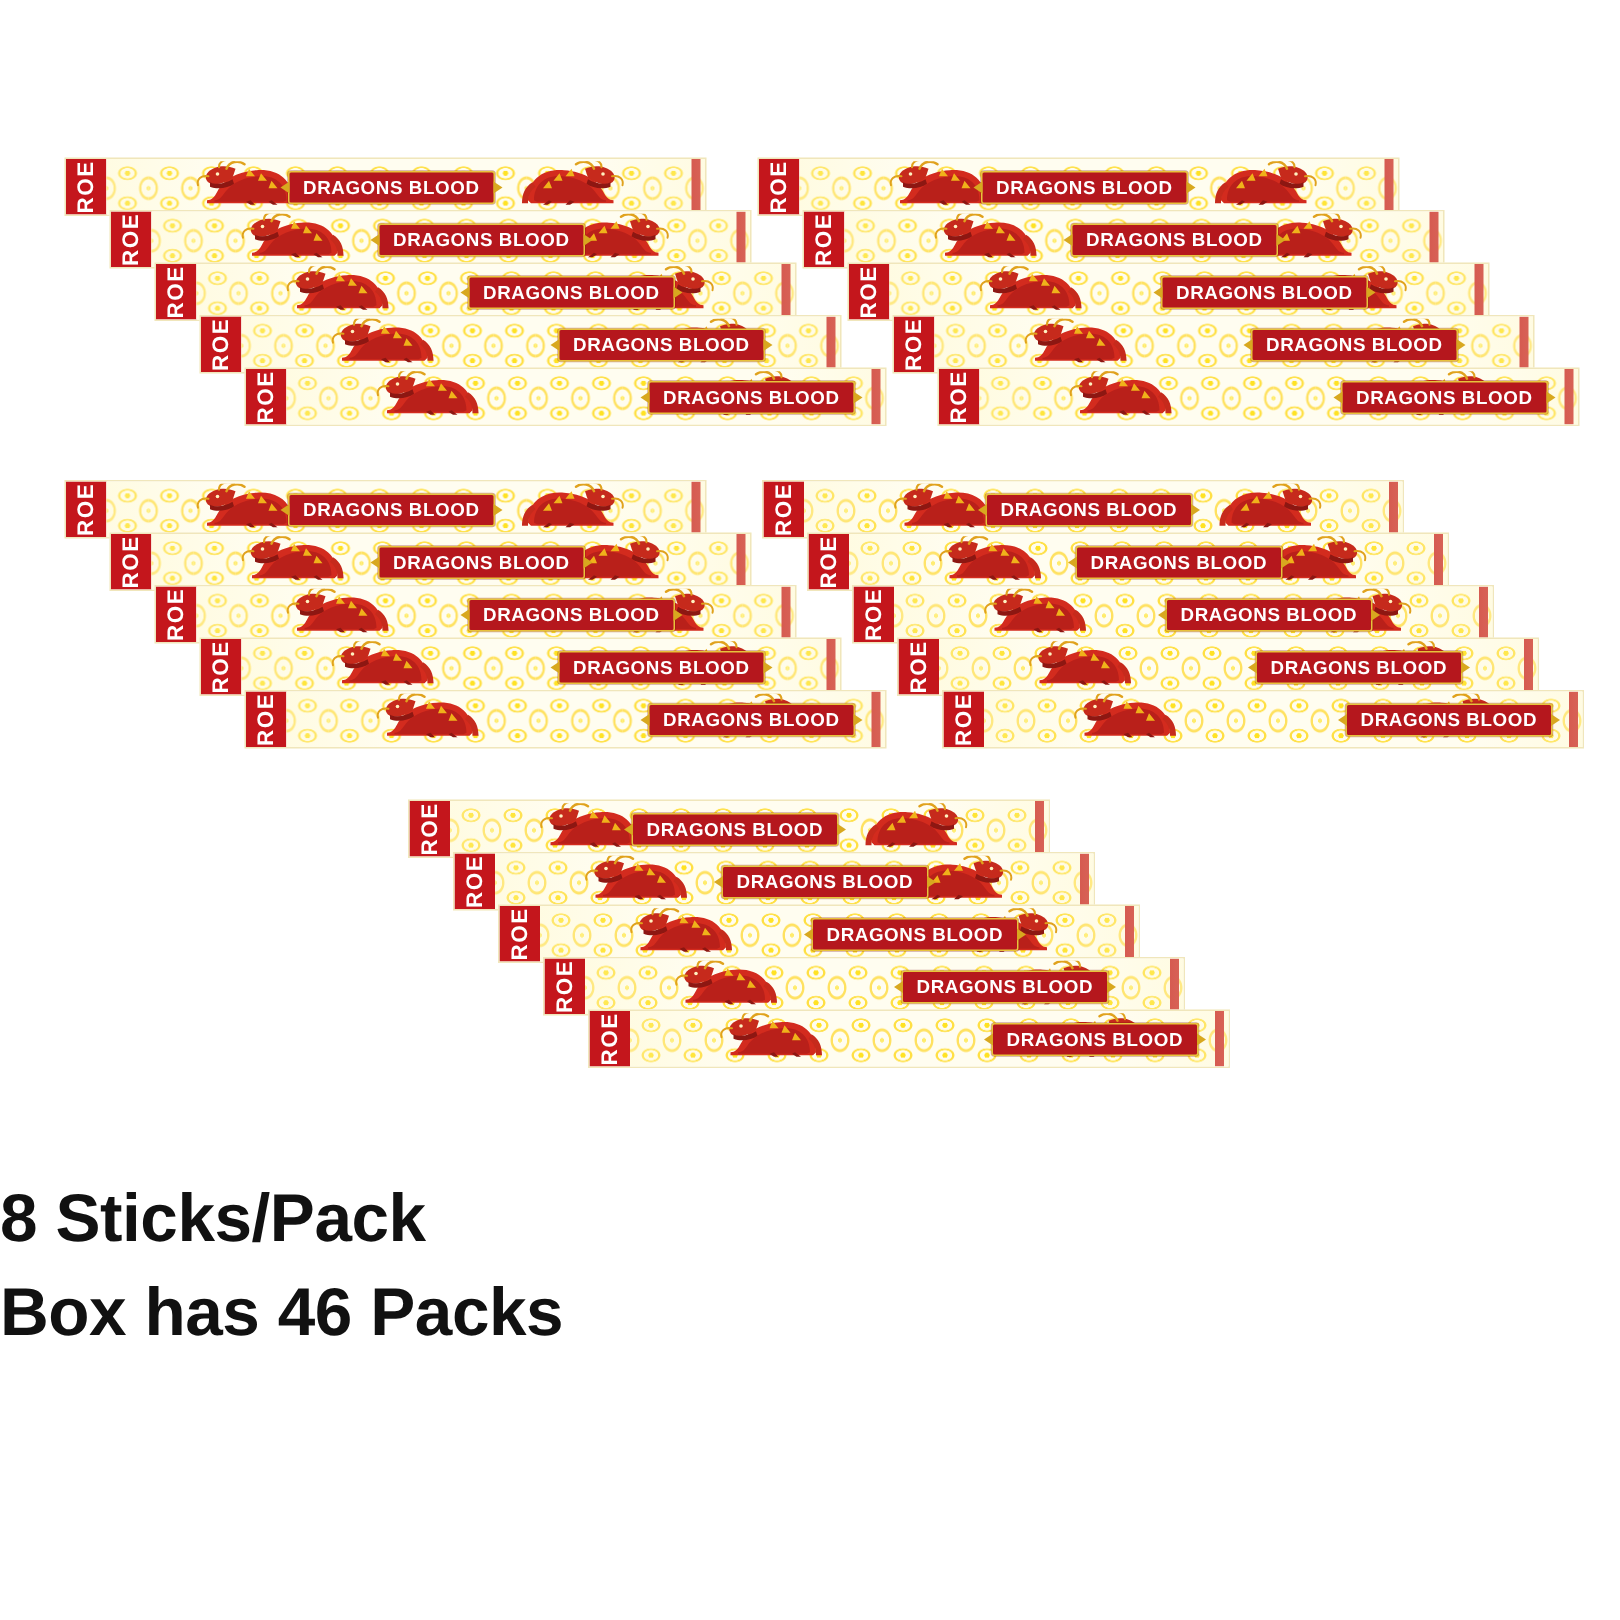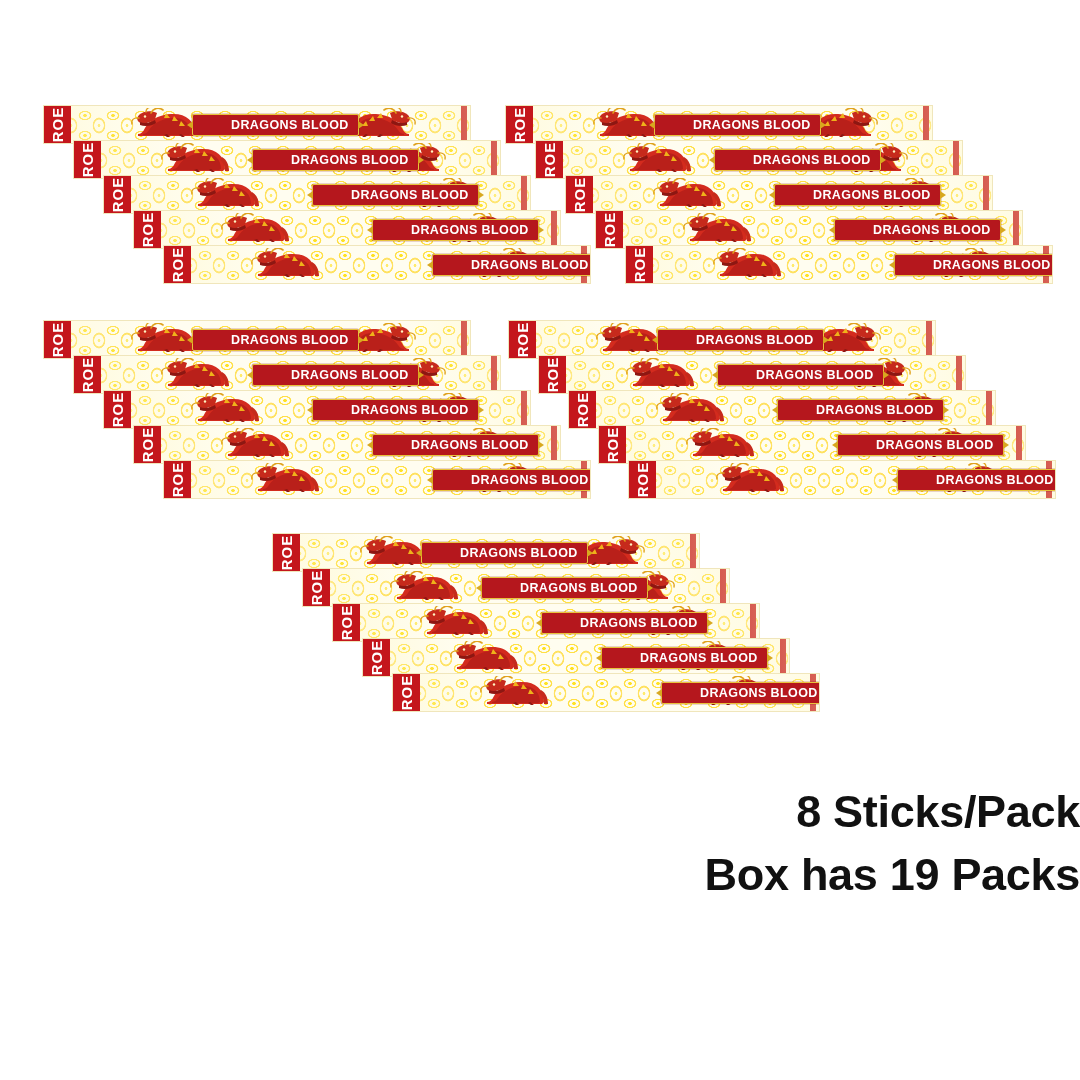--- a/index.html
+++ b/index.html
@@ -94,41 +94,40 @@
     box-shadow:0 0 0 .5px rgba(120,10,12,.35);
     z-index:4;
   }
   .name-banner span{
     color:#ffffff;
     font-weight:700;
     font-size:12.5px;
     letter-spacing:.4px;
     white-space:nowrap;
     font-family:"Liberation Sans", sans-serif;
-    margin-left:29px;
   }
   
   .name-banner::before,.name-banner::after{
     content:"";position:absolute;top:50%;margin-top:-4px;
     width:0;height:0;border-top:4px solid transparent;border-bottom:4px solid transparent;
   }
   .name-banner::before{left:-6px;border-right:6px solid #d8a81f;}
   .name-banner::after{right:-6px;border-left:6px solid #d8a81f;}
 
   
   .dragon{position:absolute;top:50%;transform:translateY(-50%);z-index:3;}
   .dragon.left{left:58px;}
   .dragon.right{right:52px;}
 
   
   #caption{
     position:absolute;
     left:0;right:0;
     top:780px;
-    text-align:right;
+    text-align:left;
     color:#111111;
   }
   #caption div{
     font-weight:700;
     font-size:45px;
     line-height:63px;
     letter-spacing:-.3px;
     font-family:"Liberation Sans", sans-serif;
   }
 </style>
@@ -1168,14 +1167,14 @@
             <span>DRAGONS BLOOD</span>
           </div>
           <div class="right-bar"></div>
         </div>
       </div>
     </div>
   </div>
 
 <div id="caption">
   <div>8 Sticks/Pack</div>
-  <div>Box has 19 Packs</div>
+  <div>Box has 46 Packs</div>
 </div>
 
 </body></html>

